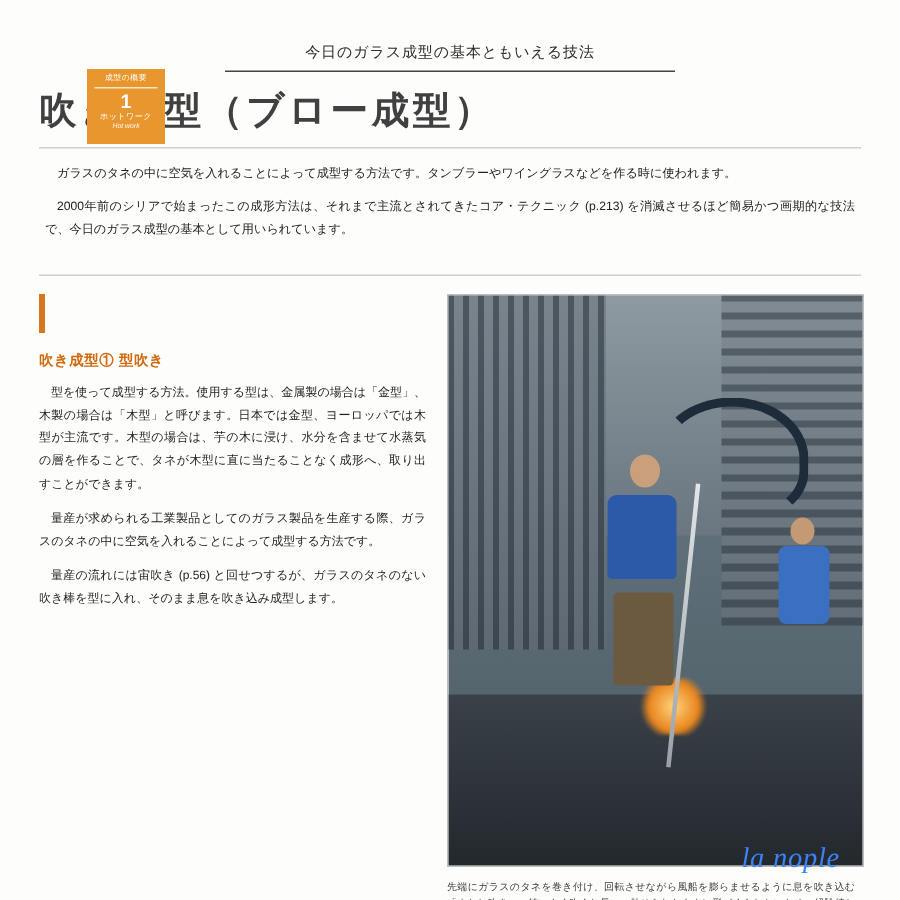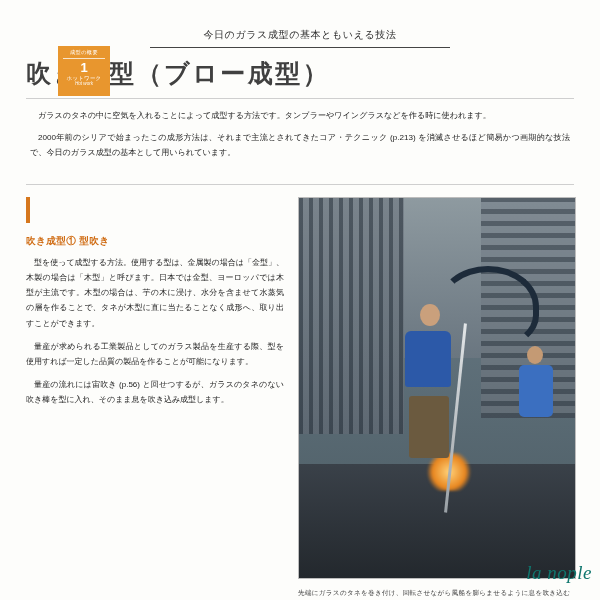--- a/index.html
+++ b/index.html
@@ -88,30 +88,30 @@
     letter-spacing: 2.5px;
     margin-top: 9px;
     color: #404040;
   }
 
   
   .lead {
     margin-top: 18px;
     border-top: 1px solid #cfcfcf;
     border-bottom: 1px solid #cfcfcf;
-    padding: 10px 4px 10px 4px;
+    padding: 10px 4px 22px 4px;
   }
   .lead p {
     margin: 0 0 7px 0;
     font-size: 8.1px;
     line-height: 1.85;
     text-align: justify;
     color: #232323;
   }
-  .lead p:last-child { margin-bottom: 13px; }
+  .lead p:last-child { margin-bottom: 0; }
   .indent { text-indent: 8px; }
 
   
   .body-wrap {
     display: flex;
     margin-top: 12px;
     gap: 14px;
   }
   .col-left {
     width: 258px;
@@ -243,24 +243,24 @@
     line-height: 1.75;
     color: #3a3a3a;
     text-align: justify;
     margin-top: 8px;
     padding-right: 4px;
   }
 
   
   .watermark {
     position: absolute;
-    right: 8px;
+    right: 40px;
     bottom: 16px;
     font-size: 19px;
-    color: #0f766e;
+    color: #3b82f6;
     letter-spacing: 0.5px;
     font-family: "Liberation Serif", serif;
     font-style: italic;
   }
 </style>
 </head>
 <body>
 
 <div class="page">
 
@@ -288,21 +288,21 @@
     <div class="col-left">
 
       <div class="sec-head">
         <div class="sec-bar"></div>
       </div>
 
 
       <div class="subhead">吹き成型① 型吹き</div>
 
       <p class="body-p indent">型を使って成型する方法。使用する型は、金属製の場合は「金型」、木製の場合は「木型」と呼びます。日本では金型、ヨーロッパでは木型が主流です。木型の場合は、芋の木に浸け、水分を含ませて水蒸気の層を作ることで、タネが木型に直に当たることなく成形へ、取り出すことができます。</p>
-      <p class="body-p indent">量産が求められる工業製品としてのガラス製品を生産する際、型を使用すれば一定した品質の製品を作ることが可能になります。</p>
+      <p class="body-p indent">量産が求められる工業製品としてのガラス製品を生産する際、ガラスのタネの中に空気を入れることによって成型する方法です。</p>
       <p class="body-p indent">量産の流れには宙吹き (p.56) と回せつするが、ガラスのタネのない吹き棒を型に入れ、そのまま息を吹き込み成型します。</p>
     </div>
 
     <div class="col-right">
 
       <div class="photo">
         <div class="sky"></div>
         <div class="machinery-left"></div>
         <div class="machinery-right"></div>
         <div class="hose"></div>

